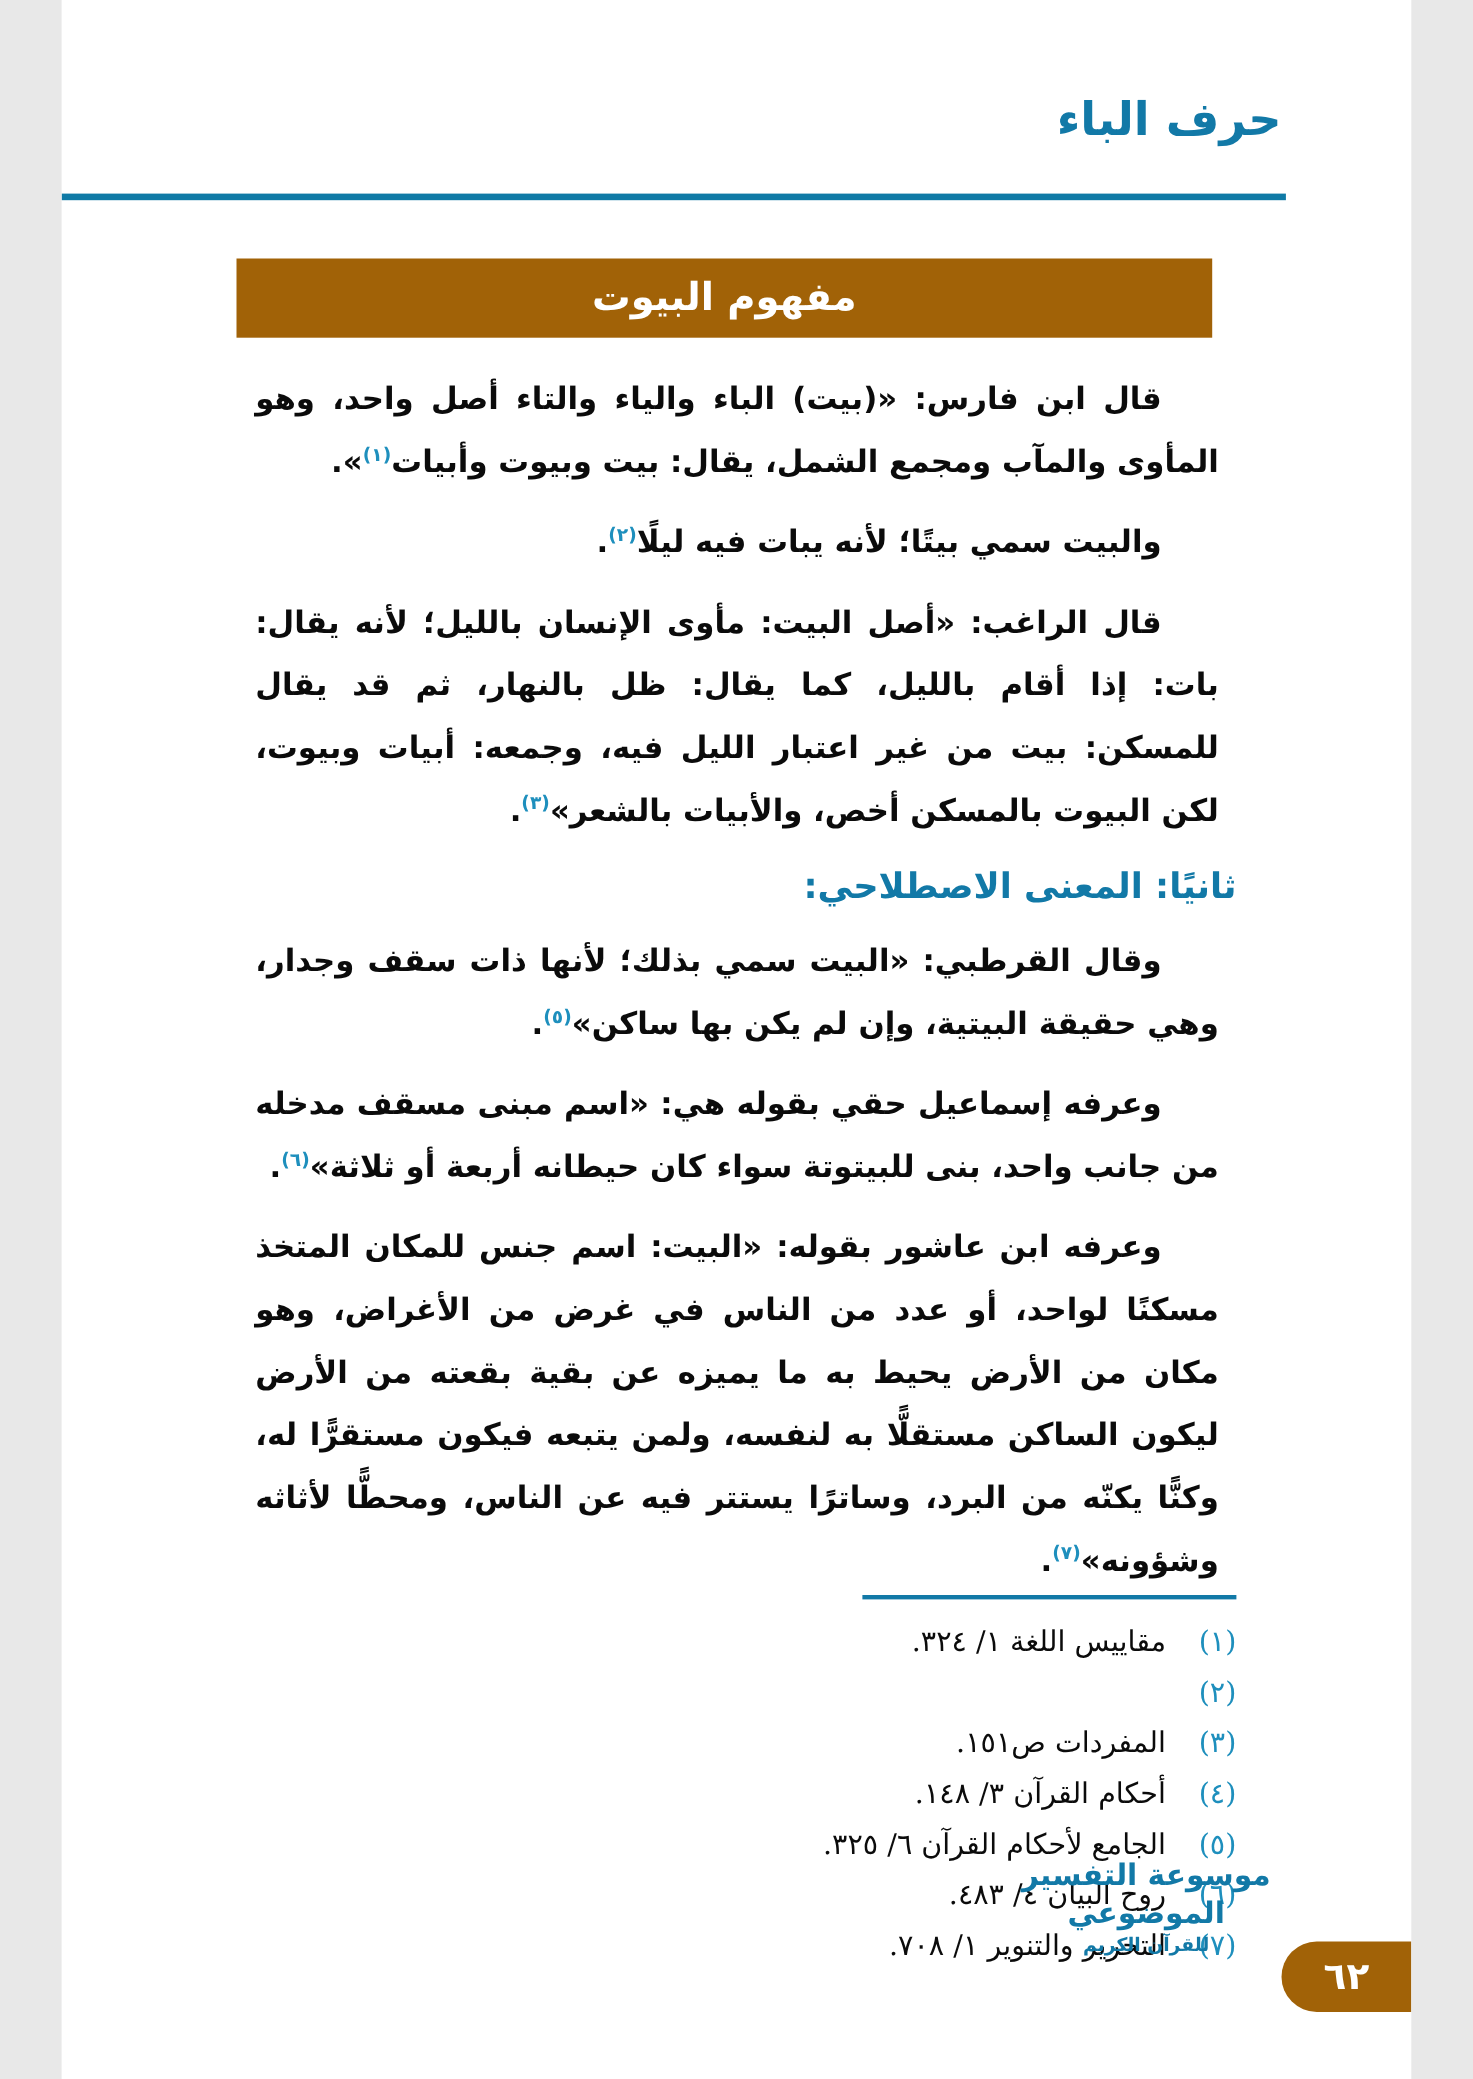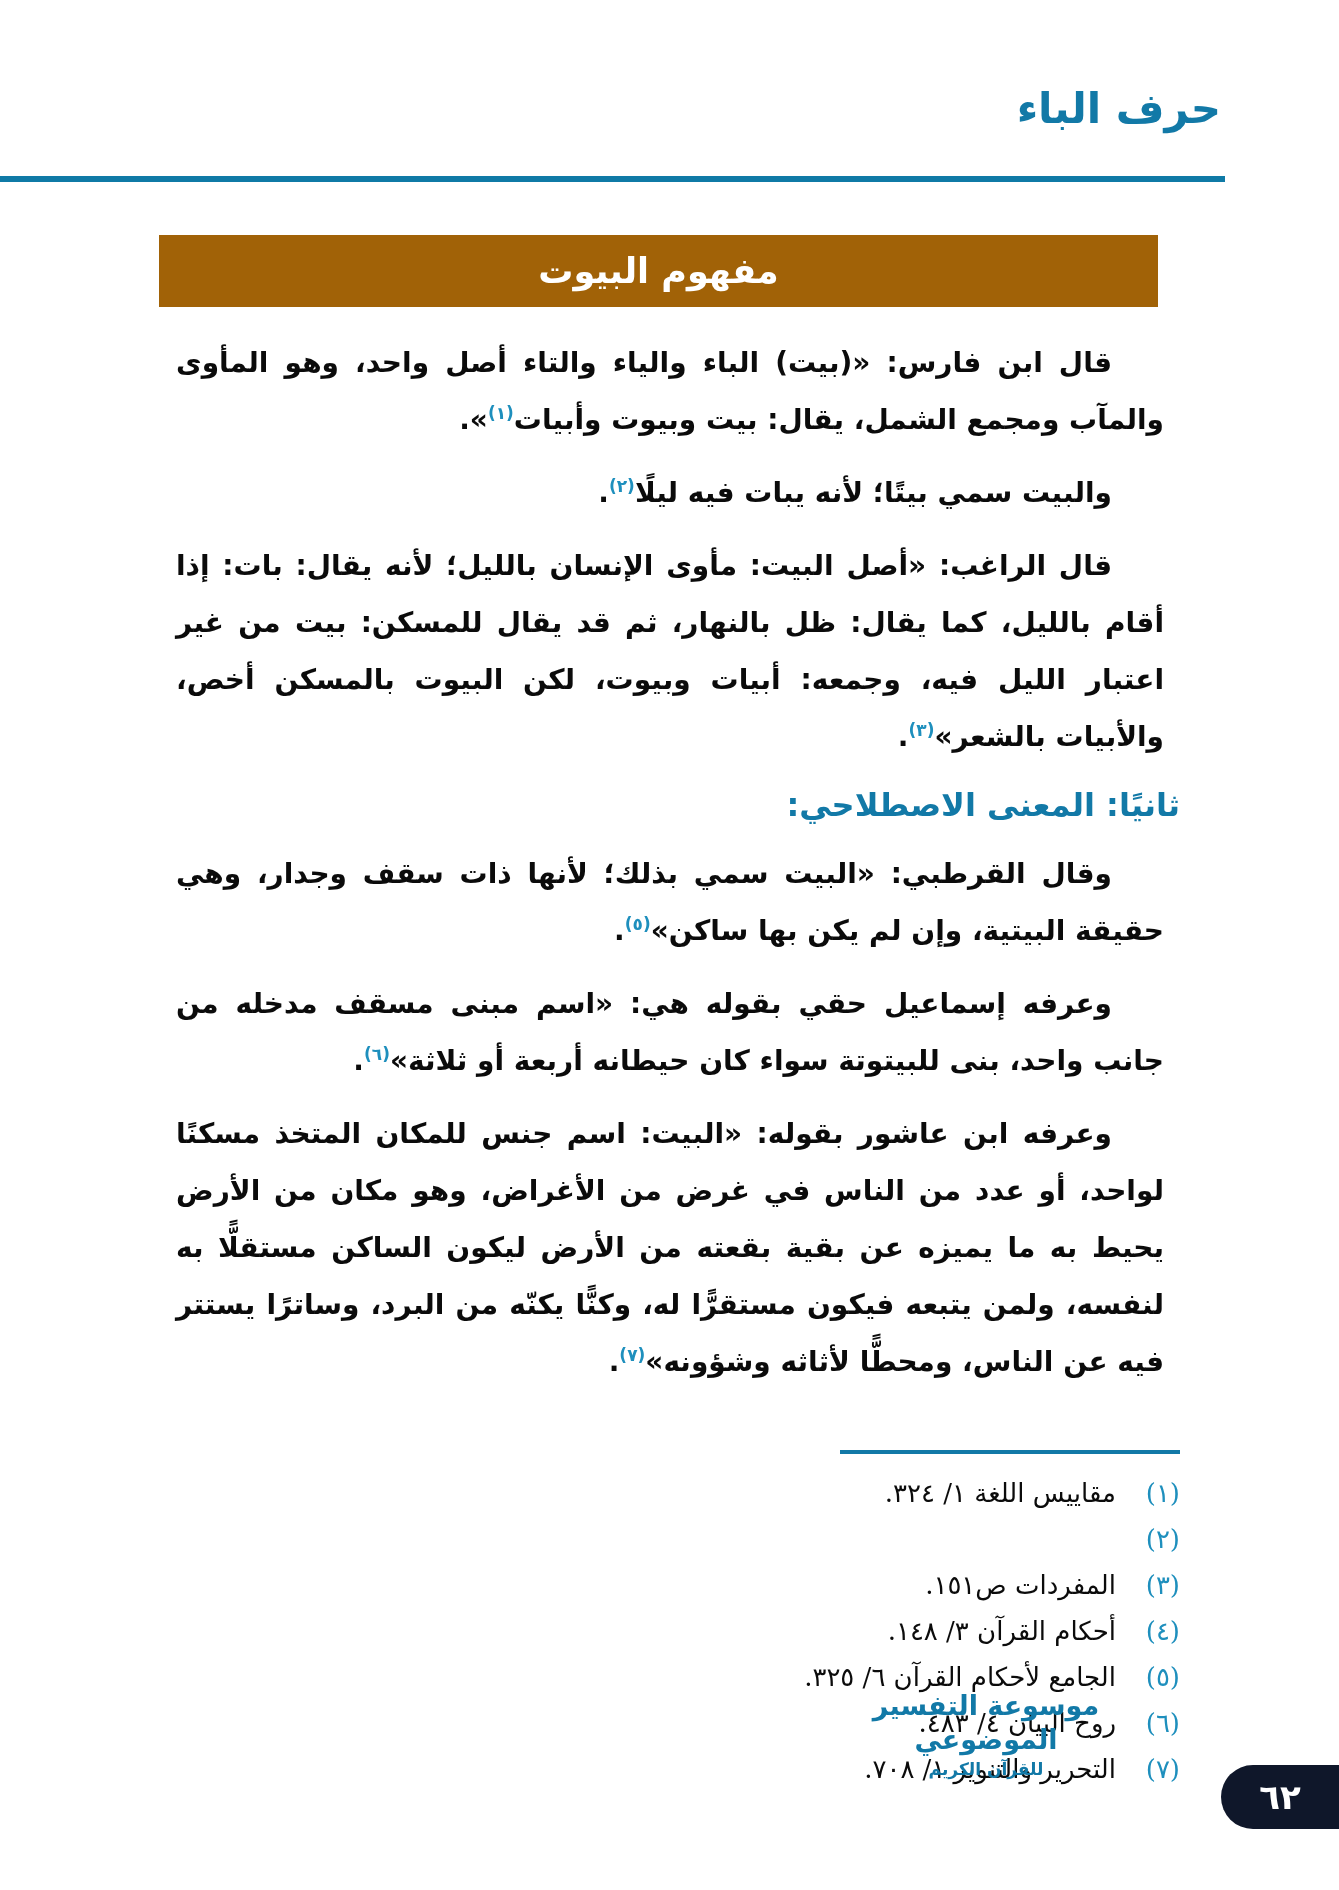--- a/index.html
+++ b/index.html
@@ -1,18 +1,18 @@
 <!DOCTYPE html>
 <html lang="ar" dir="rtl"><head>
 <meta charset="utf-8">
 <style>
   html,body { margin:0; padding:0; background:#e8e8e8; }
   .page {
     position:relative;
-    width:1339px; height:1890px;
+    width:1227px; height:1890px;
     margin:0 auto;
     background:#ffffff;
     font-family:"DejaVu Sans", sans-serif;
     direction:rtl;
     overflow:hidden;
     color:#111;
     text-decoration:underline;
   }
   
   .chapter-head {
@@ -68,21 +68,21 @@
   .footnote-row .fn-num { color:#1E8FBD; min-width:48px; }
   
   .logo {
     position:absolute; top:1643px; left:848px; width:276px;
     text-align:center; color:#1279A7;margin-top:46px;
   }
   .logo .logo-l1 { font-size:27px; font-weight:bold; line-height:34px; }
   .logo .logo-l2 { font-size:17px; font-weight:bold; line-height:24px; }
   .page-pill {
     position:absolute; top:1765px; right:0; width:118px; height:64px;
-    background:#0f172a; border-radius:34px 0 0 34px;
+    background:#a16207; border-radius:34px 0 0 34px;
     display:flex; align-items:center; justify-content:center;
   }
   .page-pill .page-num { color:#fff; font-size:34px; font-weight:bold; }
 </style>
 </head>
 <body>
 
 <div class="page">
 
   <div class="chapter-head">حرف الباء</div>

